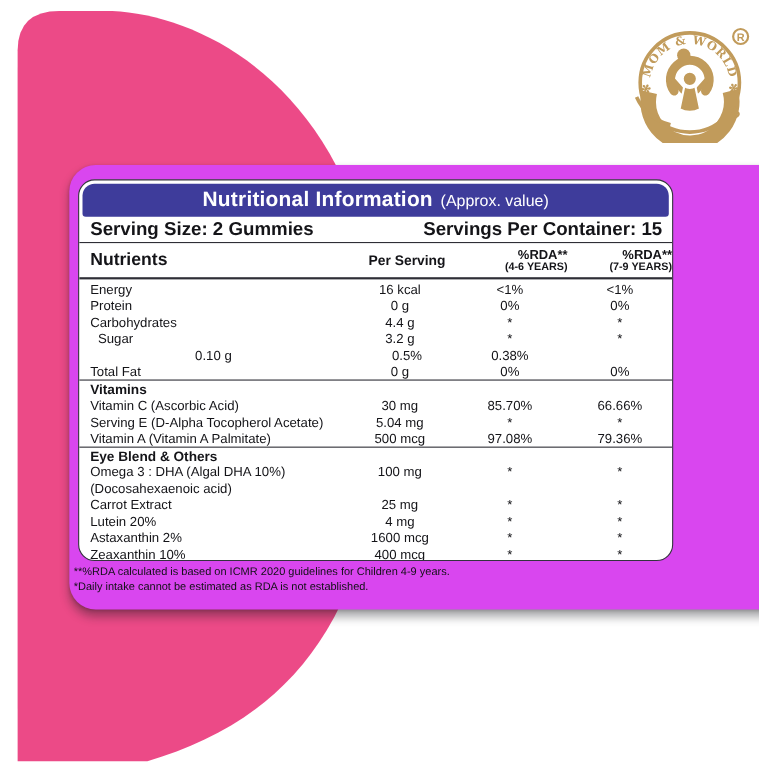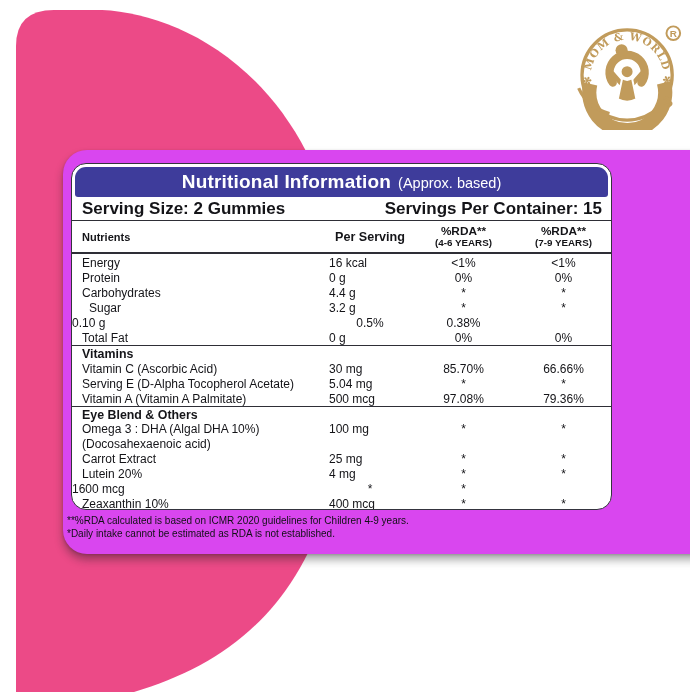--- a/index.html
+++ b/index.html
@@ -36,31 +36,31 @@
     height:23px; padding:0 9px 0 10px;
     font-weight:bold; font-size:17px; border-bottom:1.6px solid #2e2e36;
   }
 
   .grid-cols { display:grid; grid-template-columns:257px 82px 105px 1fr; }
 
   .cols-header {
     height:31px; align-items:center; border-bottom:2.6px solid #2e2e36;
     font-weight:bold;
   }
-  .cols-header .c1 { padding-left:10px; font-size:11px; }
+  .cols-header .c1 { padding-left:10px; font-size:16px; }
   .cols-header .c2 { text-align:center; font-size:12.6px; }
-  .cols-header .c3, .cols-header .c4 { text-align:center; line-height:1.05; }
+  .cols-header .c3, .cols-header .c4 { text-align:right; line-height:1.05; }
   .rda-l1 { display:block; font-size:11.8px; }
   .rda-l2 { display:block; font-size:9.8px; }
 
   .rows { padding-top:1px; }
   .trow { height:15px; align-items:center; font-size:12px; }
   .trow .c1 { padding-left:10px; white-space:nowrap; }
   .trow.indent .c1 { padding-left:17px; }
-  .trow .c2 { text-align:left; padding-right:13px; white-space:nowrap; }
+  .trow .c2 { text-align:center; padding-right:13px; white-space:nowrap; }
   .trow .c3, .trow .c4 { text-align:center; }
   .trow.two-line { height:29px; align-items:start; }
   .trow.two-line .c1 { line-height:14.5px; white-space:normal; }
   .trow.two-line .c2, .trow.two-line .c3, .trow.two-line .c4 { padding-top:0; line-height:14.5px; }
   .section-row {
     border-top:1.6px solid #2e2e36; font-weight:bold; font-size:12.4px;
     padding-left:10px; height:15.2px; display:flex; align-items:center;
   }
 
   .footnotes {
@@ -100,21 +100,21 @@
     <circle cx="88" cy="12" r="6.2" fill="#ffffff" stroke="#c19b5b" stroke-width="1.8"></circle>
     <text x="88" y="15.4" text-anchor="middle" font-size="9" font-weight="bold" font-family="Liberation Sans, sans-serif" fill="#c19b5b">R</text>
   </g>
 </svg>
 
 <div class="card">
   <div class="inner-box">
 
     <div class="blue-bar">
       <span class="title">Nutritional Information</span>
-      <span class="subtitle">(Approx. based)</span>
+      <span class="subtitle">(Approx. value)</span>
     </div>
 
     <div class="serving-row">
       <span>Serving Size: 2 Gummies</span>
       <span>Servings Per Container: 15</span>
     </div>
 
     <div class="cols-header grid-cols">
       <span class="c1">Nutrients</span>
       <span class="c2">Per Serving</span>
@@ -199,20 +199,21 @@
           <span class="c3">*</span>
           <span class="c4">*</span>
         </div>
         <div class="trow grid-cols">
           <span class="c1">Lutein 20%</span>
           <span class="c2">4 mg</span>
           <span class="c3">*</span>
           <span class="c4">*</span>
         </div>
         <div class="trow grid-cols">
+          <span class="c1">Astaxanthin 2%</span>
           <span class="c2">1600 mcg</span>
           <span class="c3">*</span>
           <span class="c4">*</span>
         </div>
         <div class="trow grid-cols">
           <span class="c1">Zeaxanthin 10%</span>
           <span class="c2">400 mcg</span>
           <span class="c3">*</span>
           <span class="c4">*</span>
         </div>

